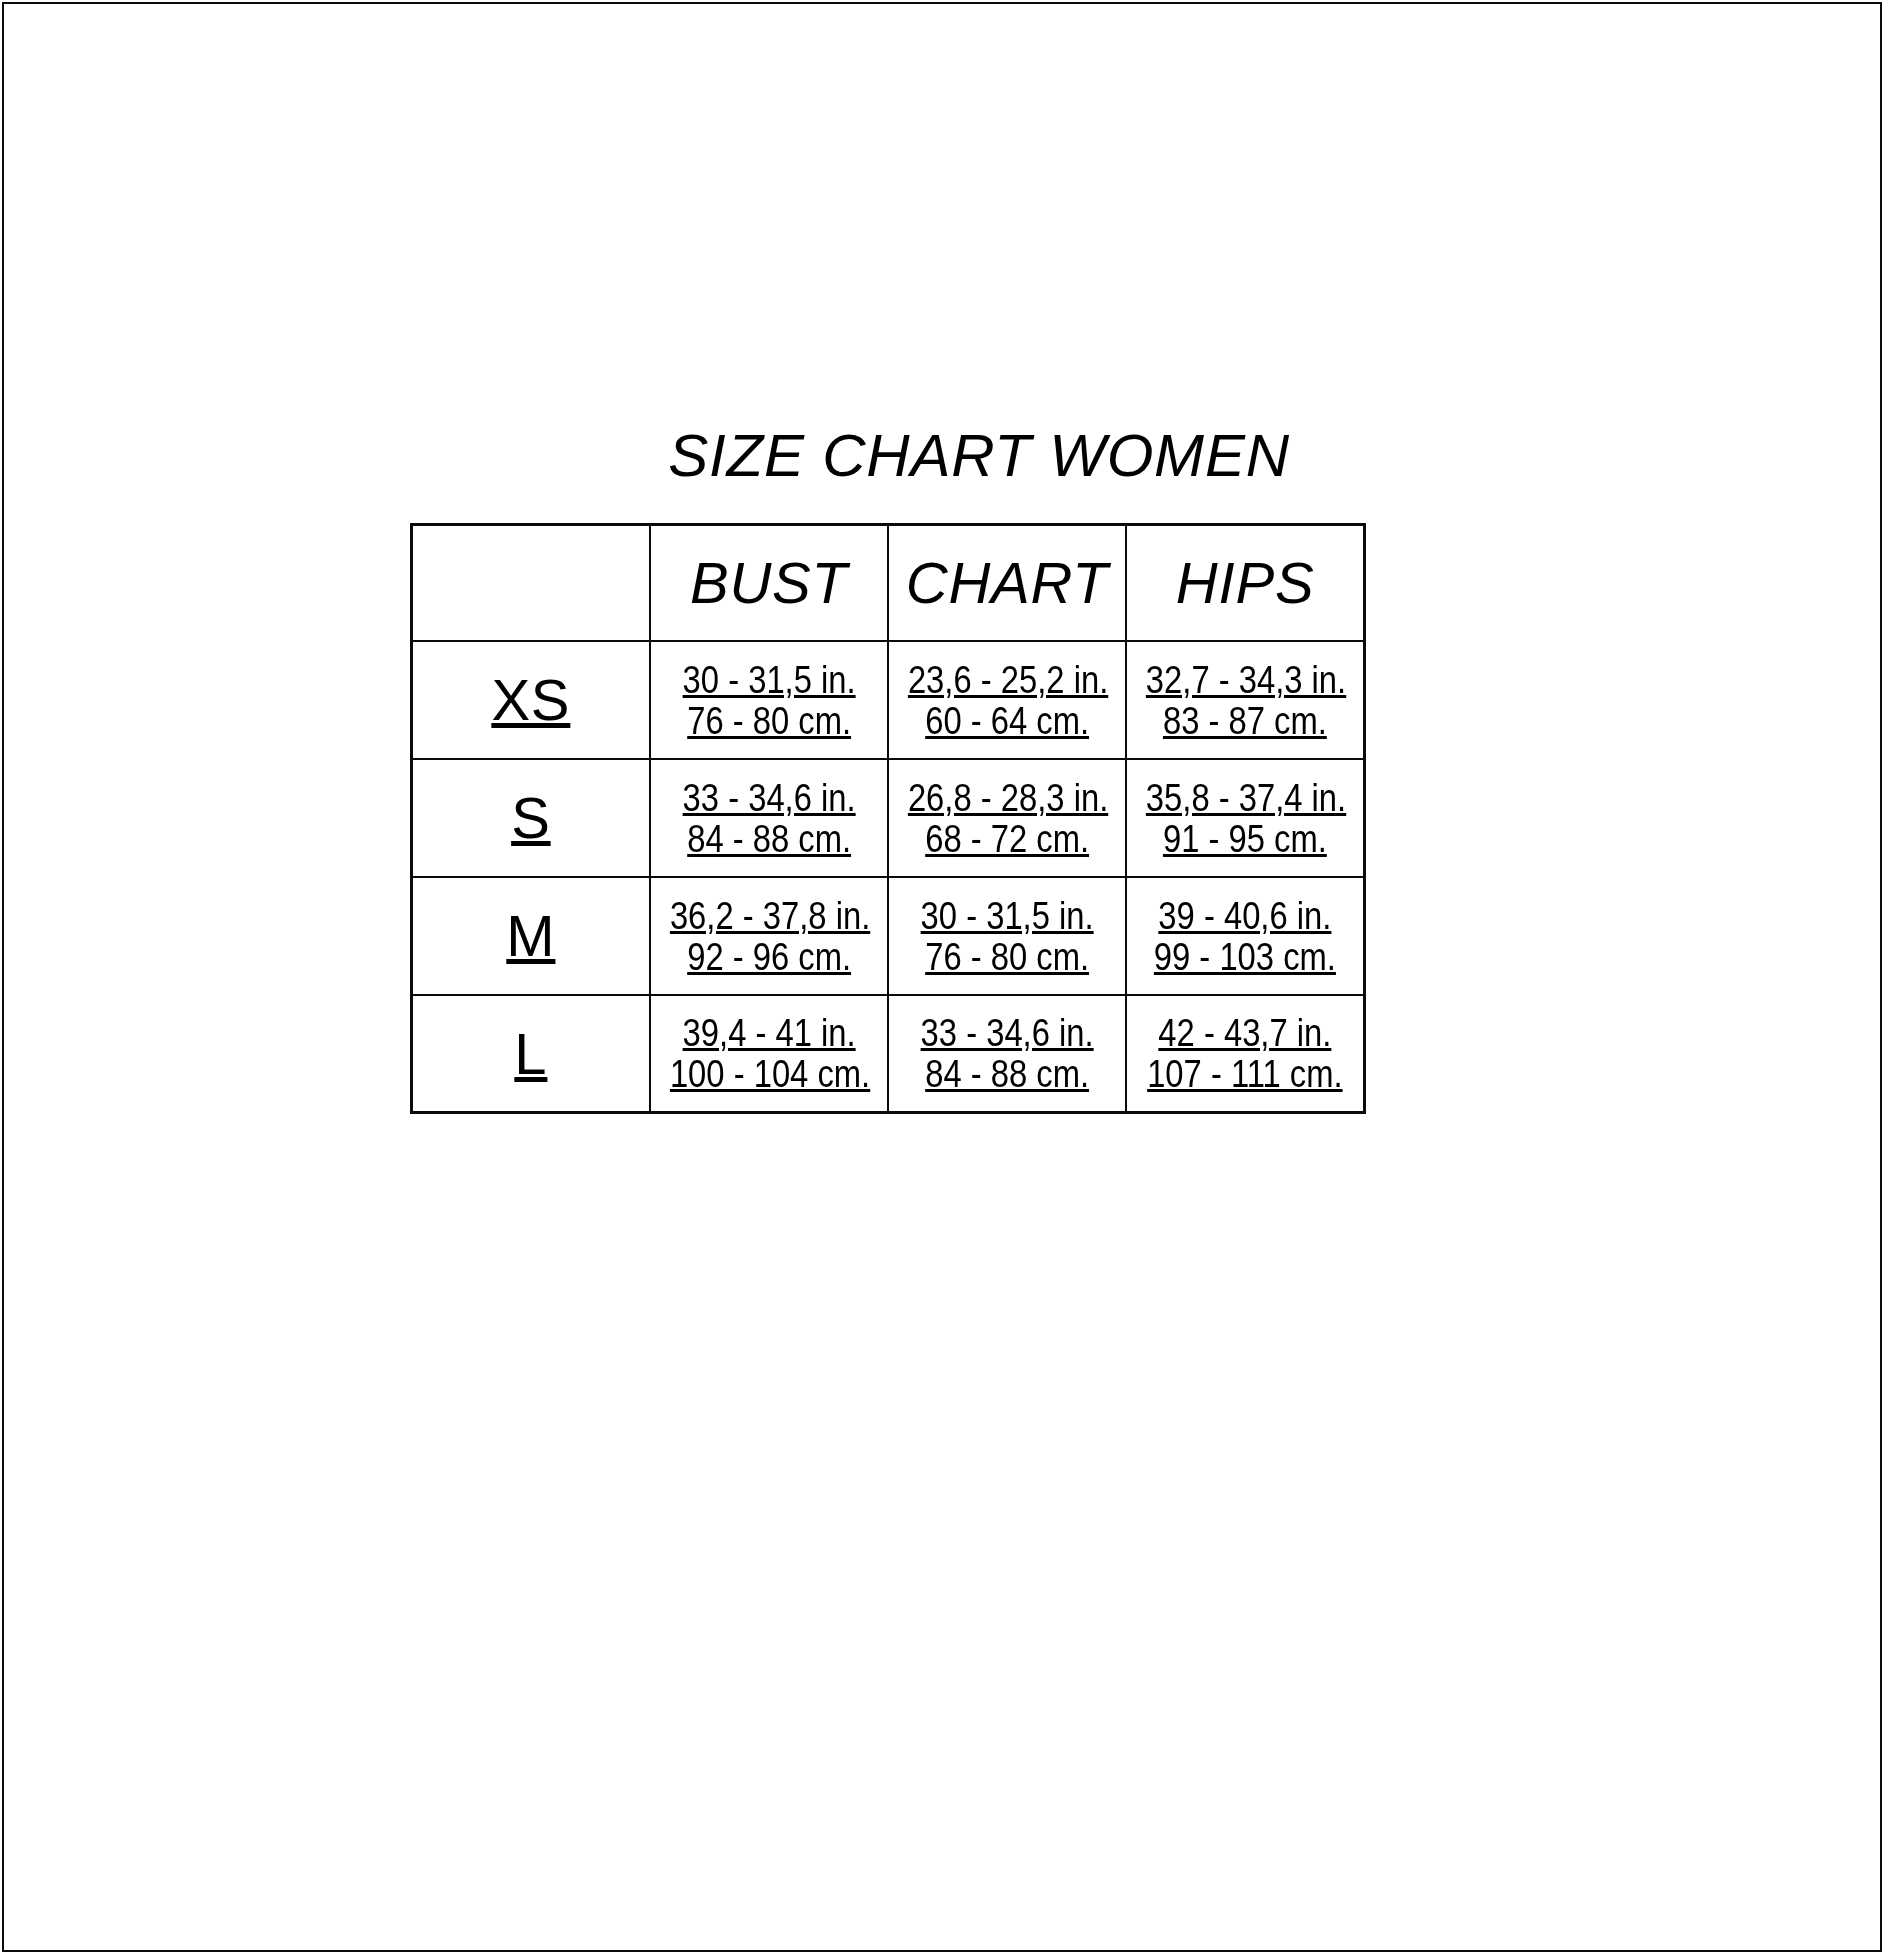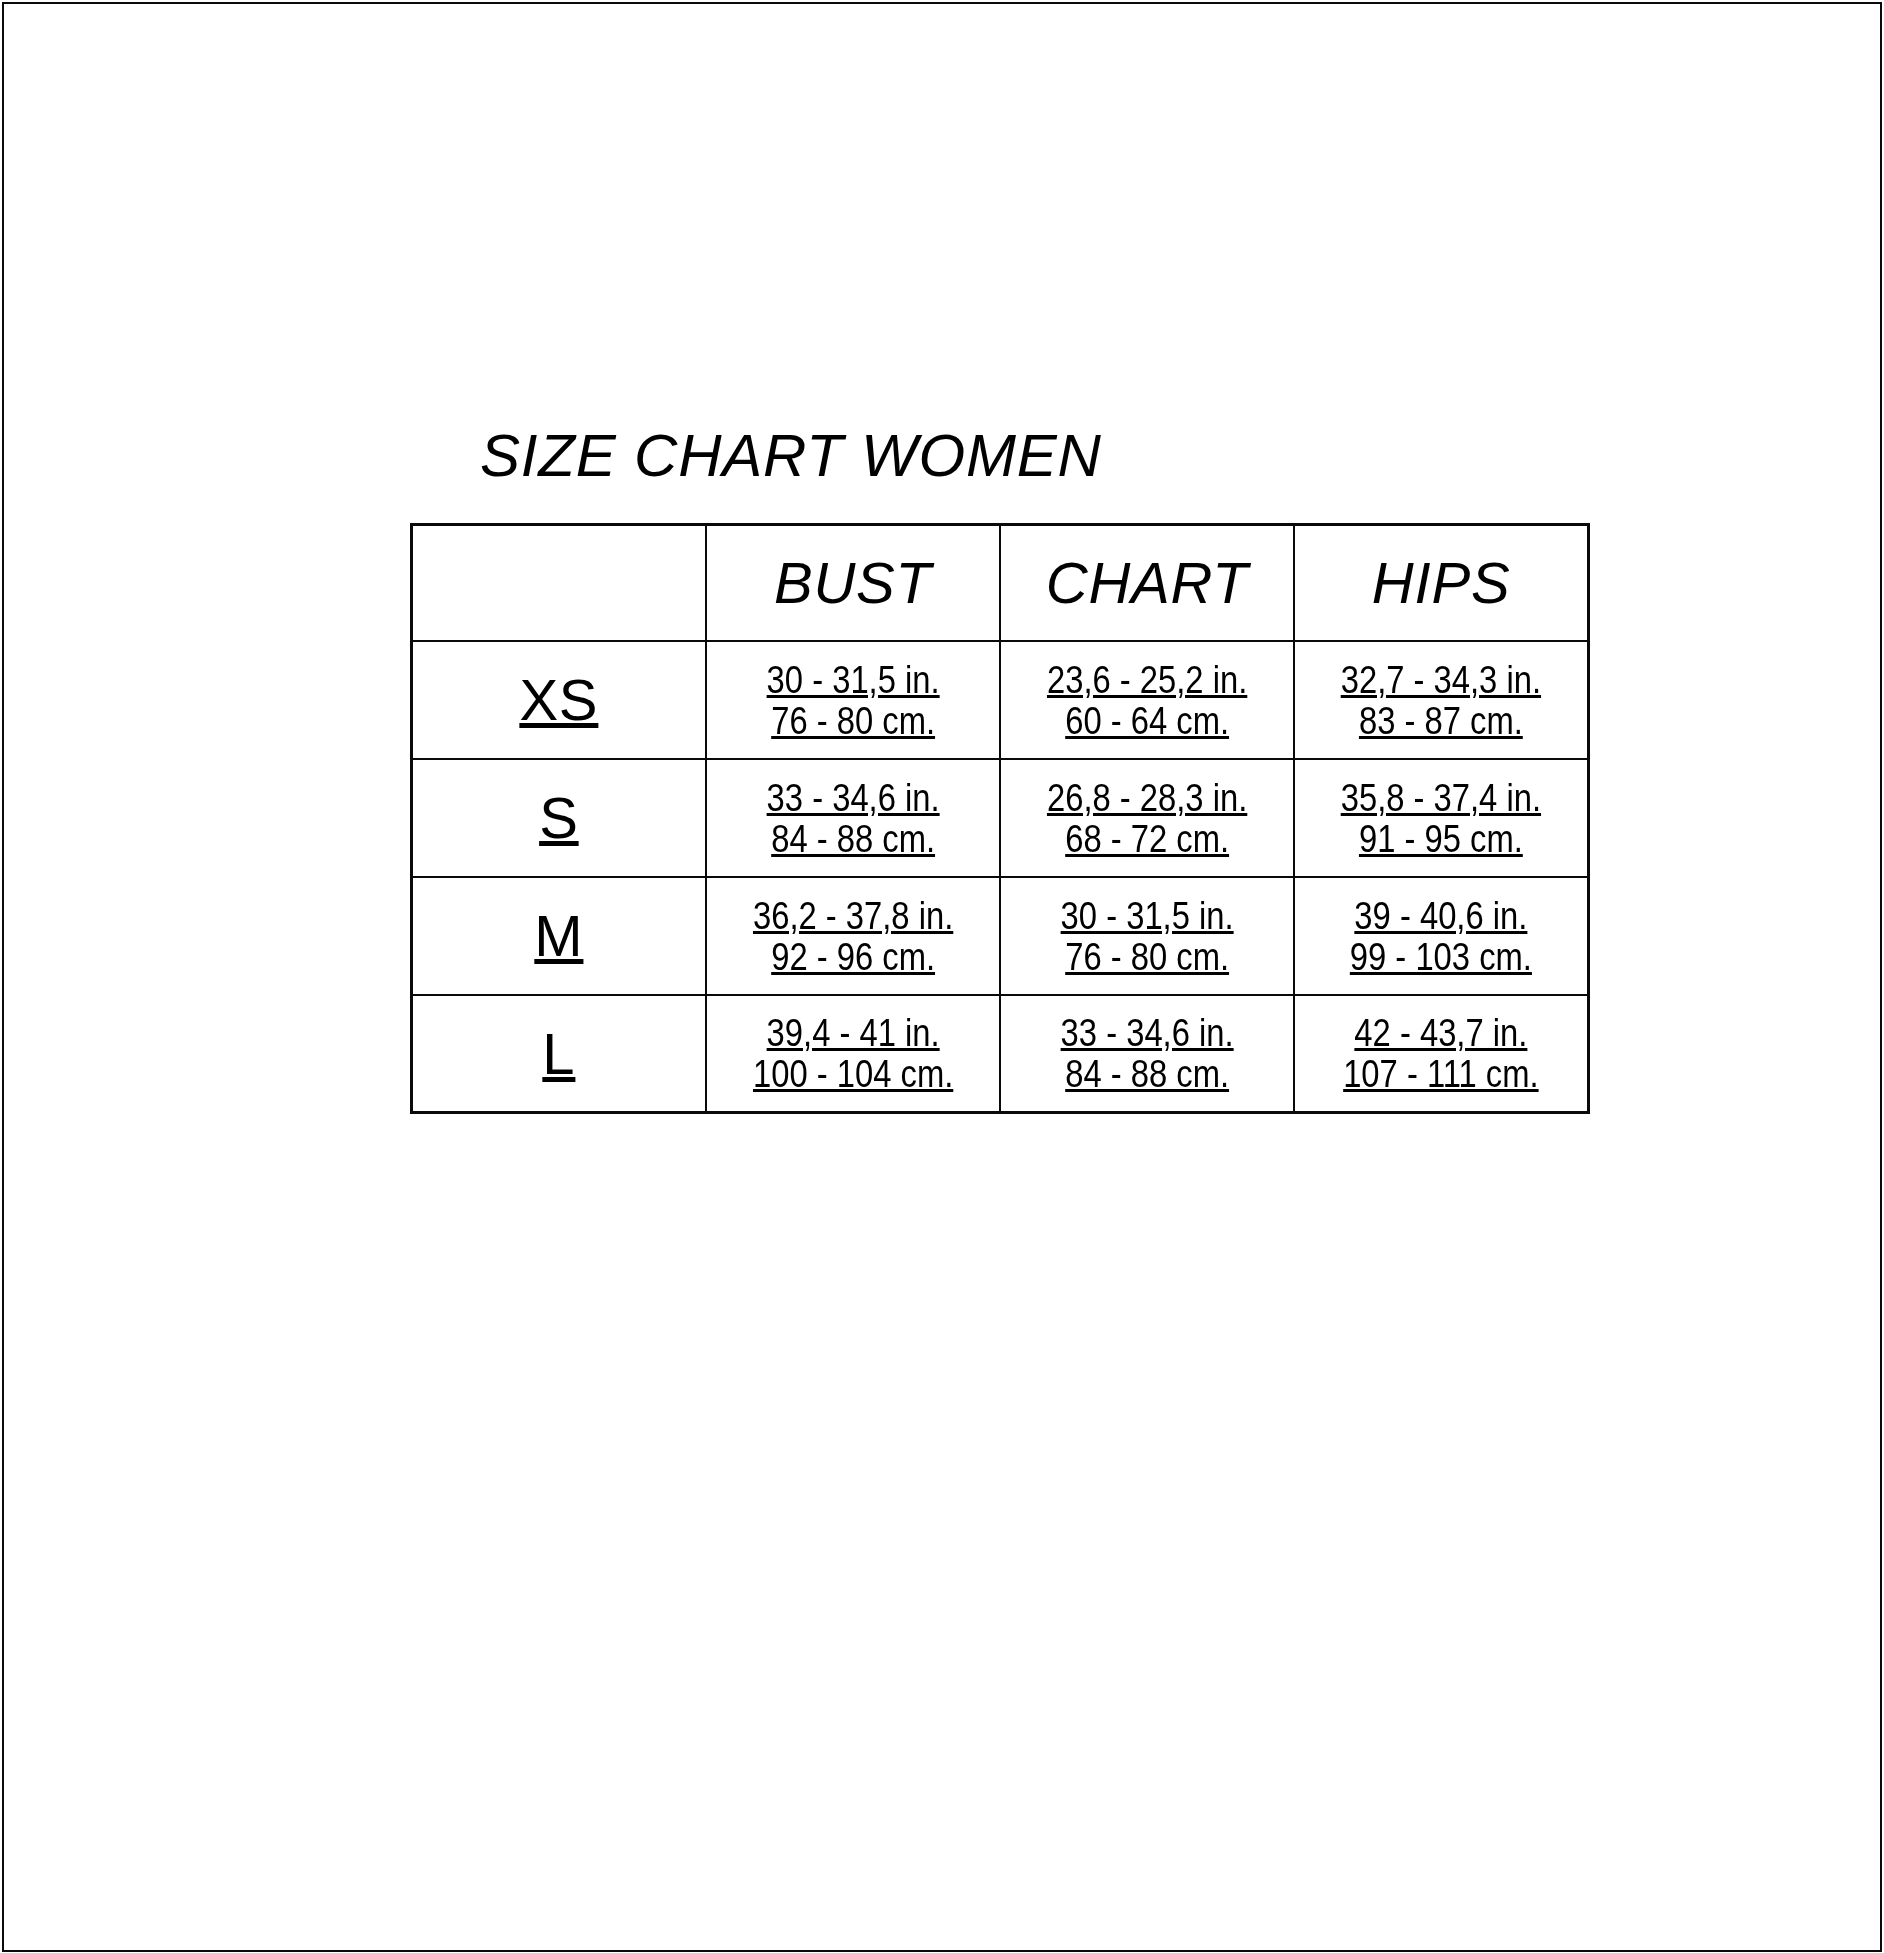--- a/index.html
+++ b/index.html
@@ -25,31 +25,32 @@
     border: 2.3px solid #0a0a0a;
     pointer-events: none;
   }
   .title {
     position: absolute;
     left: 410px;
     top: 418px;
     width: 1068px;
     box-sizing: border-box;
     padding-left: 70px;
+    text-align: center;
     font-style: italic;
     font-size: 60px;
     line-height: 76px;
     letter-spacing: 0.8px;
     white-space: nowrap;
   }
   table.chart {
     position: absolute;
     left: 410px;
     top: 523px;
-    width: 1180px;
+    width: 956px;
     border-collapse: collapse;
     table-layout: fixed;
     border: 3.1px solid #0a0a0a;
   }
   table.chart col { width: 25%; }
   table.chart th,
   table.chart td {
     border: 2.3px solid #0a0a0a;
     text-align: center;
     vertical-align: middle;

